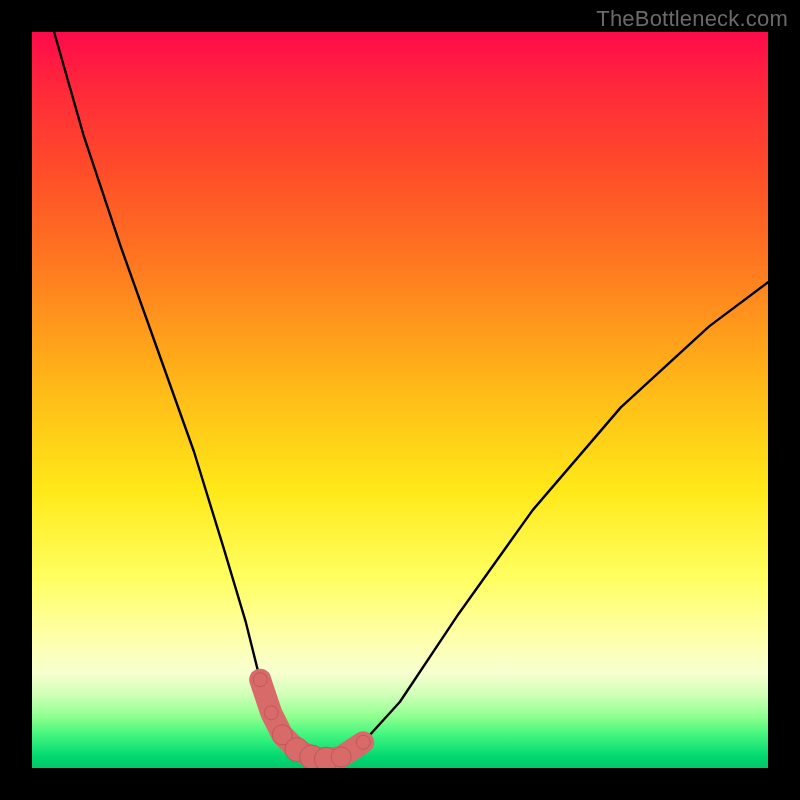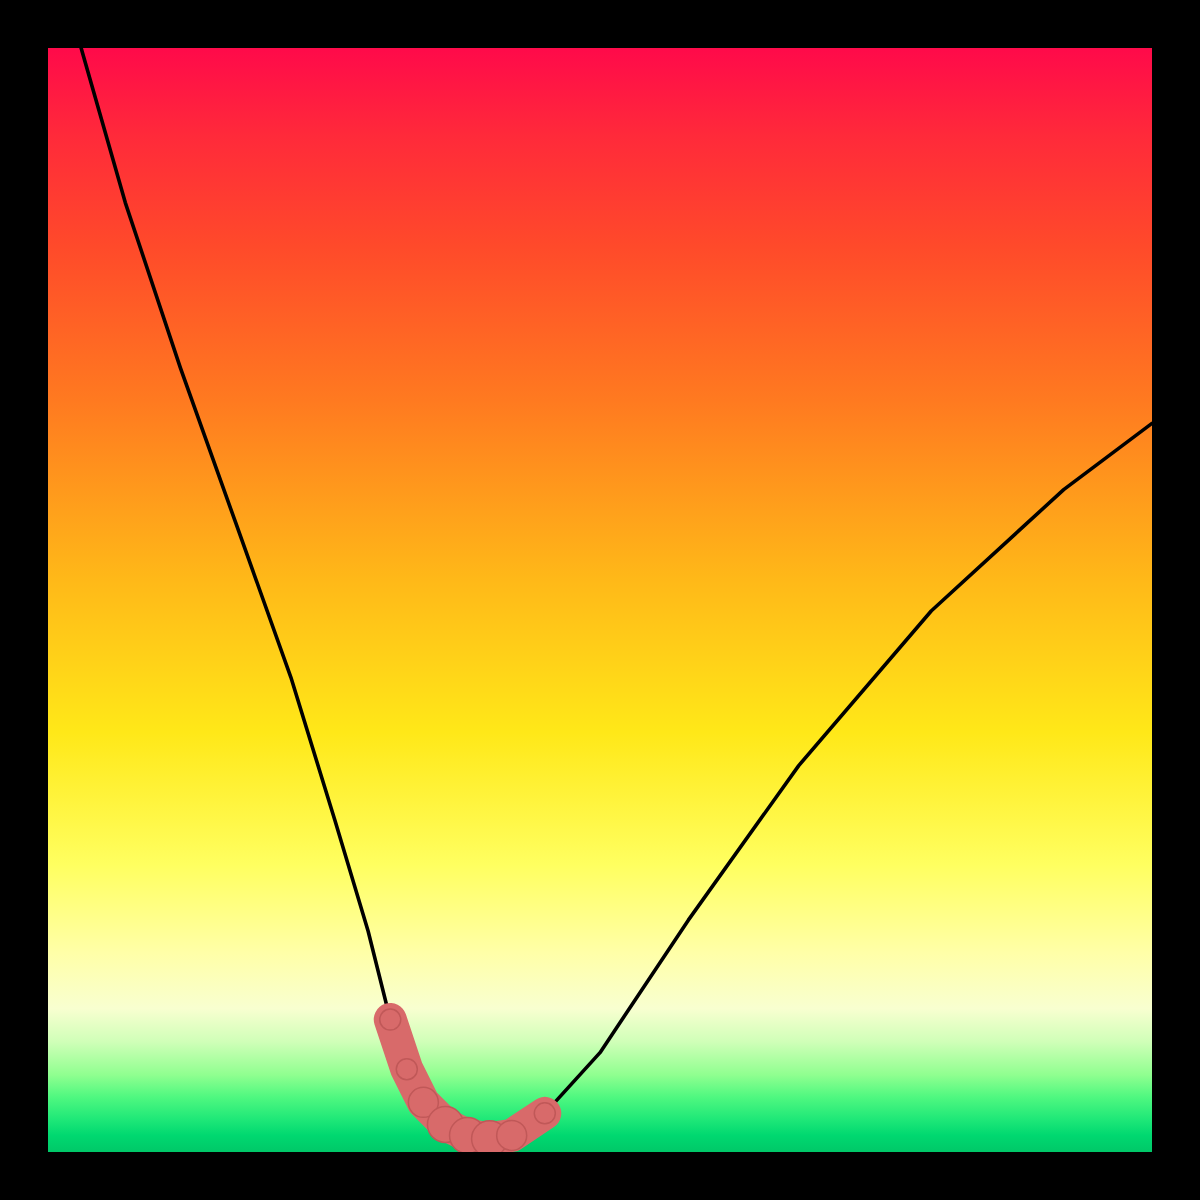--- a/index.html
+++ b/index.html
@@ -75,13 +75,14 @@
         <circle cx="239.20" cy="680.80" r="7" fill="#d86a6a" stroke="#c05858" stroke-width="1"></circle>
         <circle cx="250.24" cy="702.88" r="10" fill="#d86a6a" stroke="#c05858" stroke-width="1"></circle>
         <circle cx="264.96" cy="717.60" r="12" fill="#d86a6a" stroke="#c05858" stroke-width="1"></circle>
         <circle cx="279.68" cy="724.96" r="12" fill="#d86a6a" stroke="#c05858" stroke-width="1"></circle>
         <circle cx="294.40" cy="727.17" r="12" fill="#d86a6a" stroke="#c05858" stroke-width="1"></circle>
         <circle cx="309.12" cy="724.96" r="10" fill="#d86a6a" stroke="#c05858" stroke-width="1"></circle>
         <circle cx="331.20" cy="710.24" r="7" fill="#d86a6a" stroke="#c05858" stroke-width="1"></circle>
       </g>
   </svg>
 
+  <div class="watermark">TheBottleneck.com</div>
 </div>
 
 </body></html>

